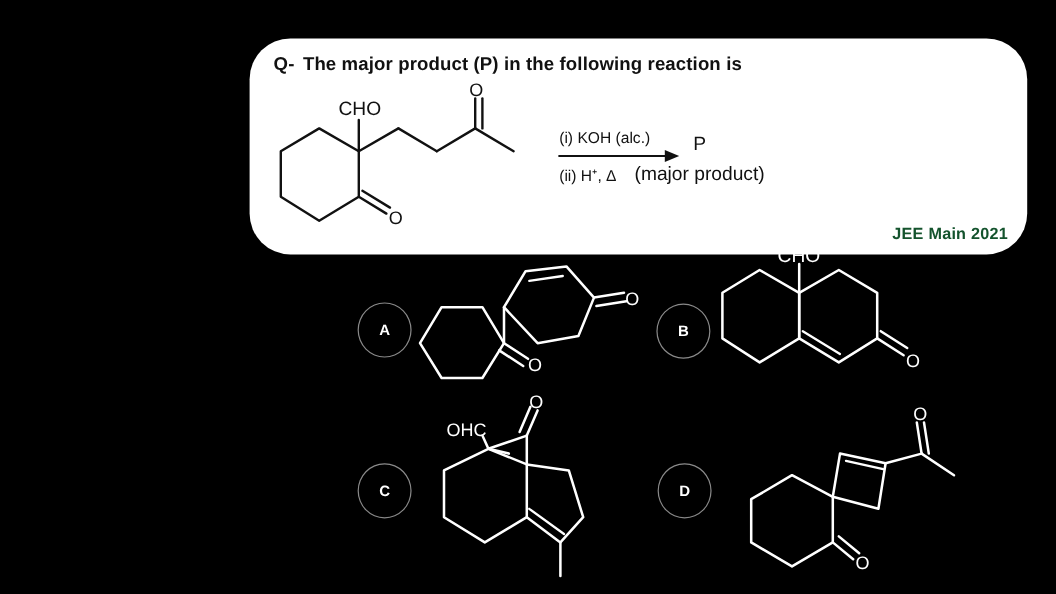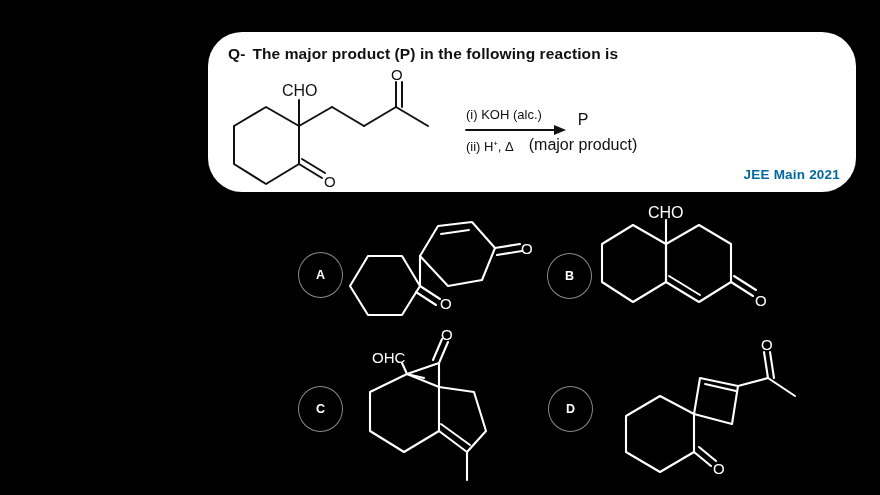--- a/index.html
+++ b/index.html
@@ -10,21 +10,21 @@
     font-family:"Liberation Sans", sans-serif;
     overflow:hidden;
     position:relative;
   }
   #stage{position:absolute;left:0;top:0;width:880px;height:495px;}
 
   
   .qcard{
     position:absolute;
     left:208px; top:32px;
-    width:648px; height:160px;
+    width:648px; height:180px;
     background:#ffffff;
     border-radius:34px;
     box-sizing:border-box;
   }
   .qtitle{
     position:absolute;
     left:20px; top:13px;
     color:#111111;
     font-size:15.5px;
     font-weight:bold;
@@ -35,21 +35,21 @@
 
   .scheme{
     position:absolute;
     left:6px; top:42px;
     width:640px; height:124px;
   }
 
   .jeetag{
     position:absolute;
     right:16px; bottom:10px;
-    color:#0369a1;
+    color:#14532d;
     font-size:13.5px;
     font-weight:bold;
     letter-spacing:0.2px;
   }
 
   
   .opt-circle{
     position:absolute;
     width:45px;height:46px;
     border:1.4px solid #8a8a8a;

